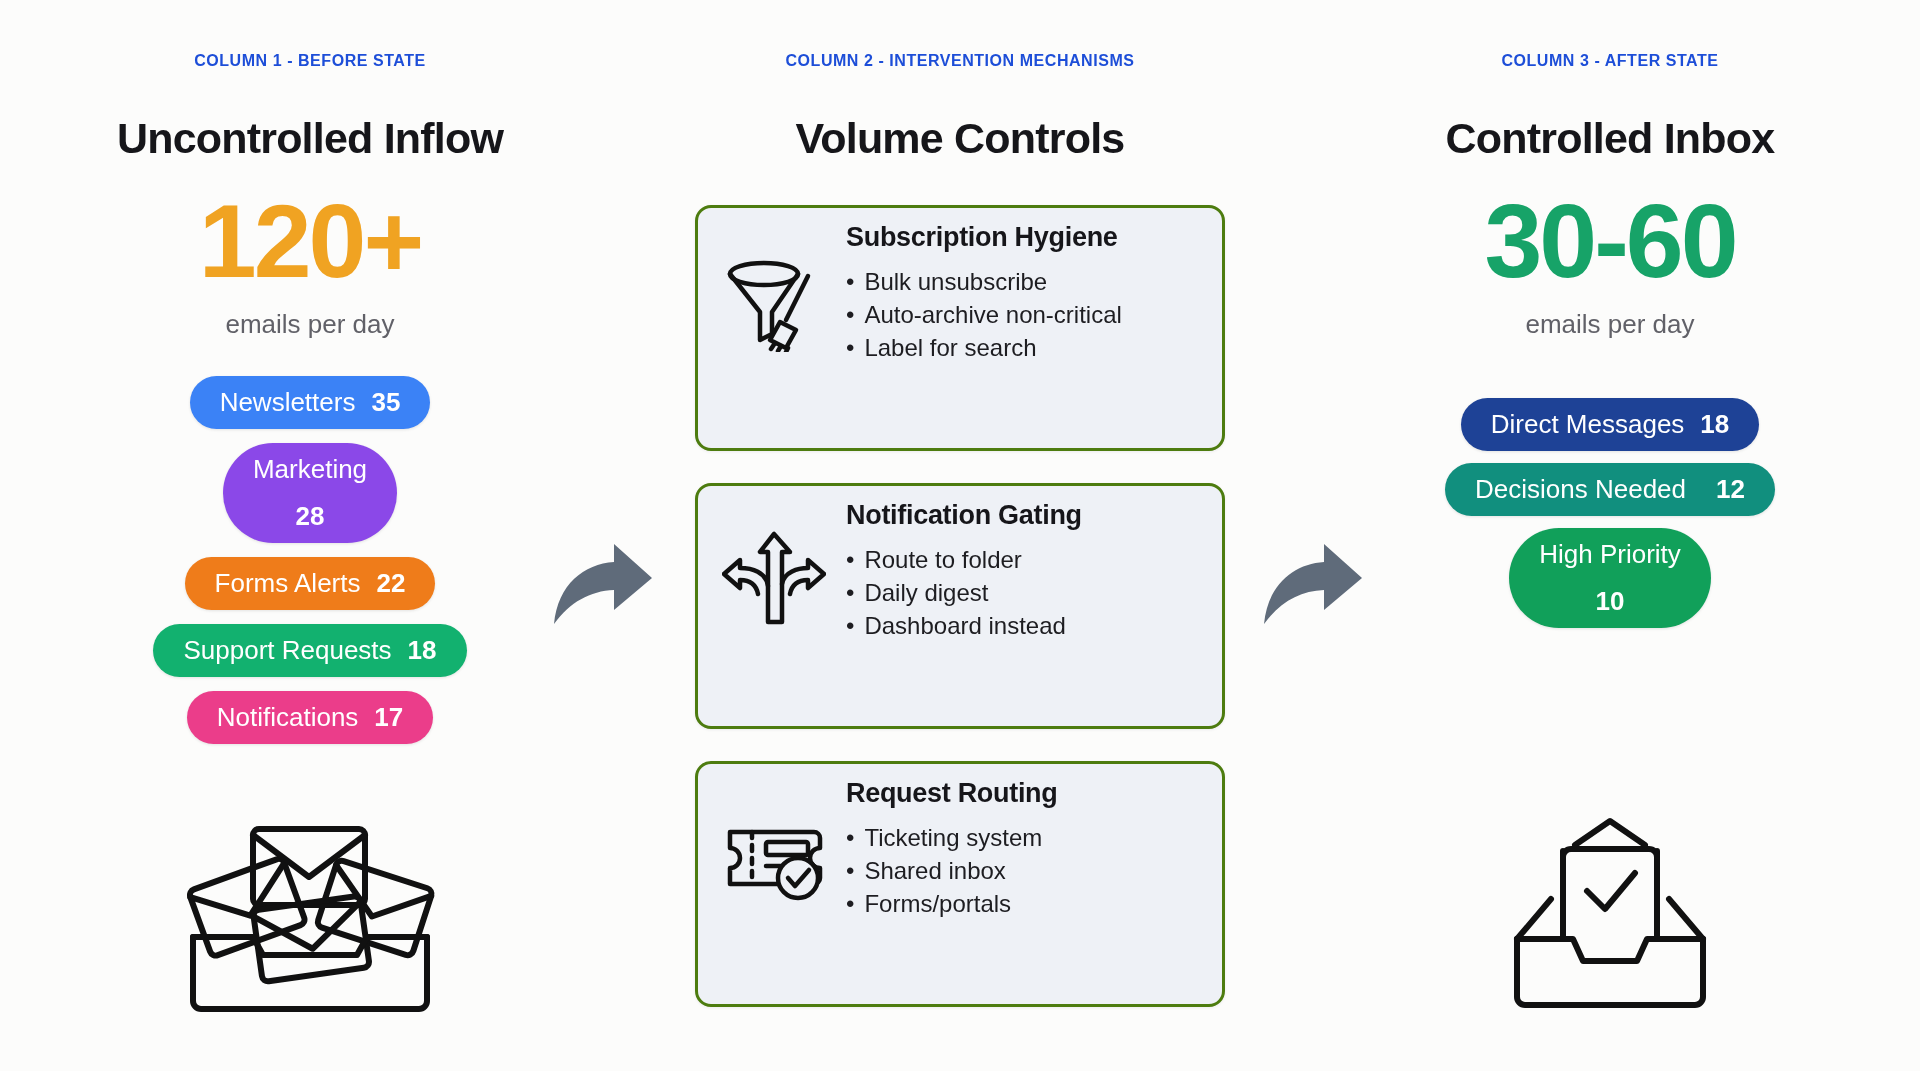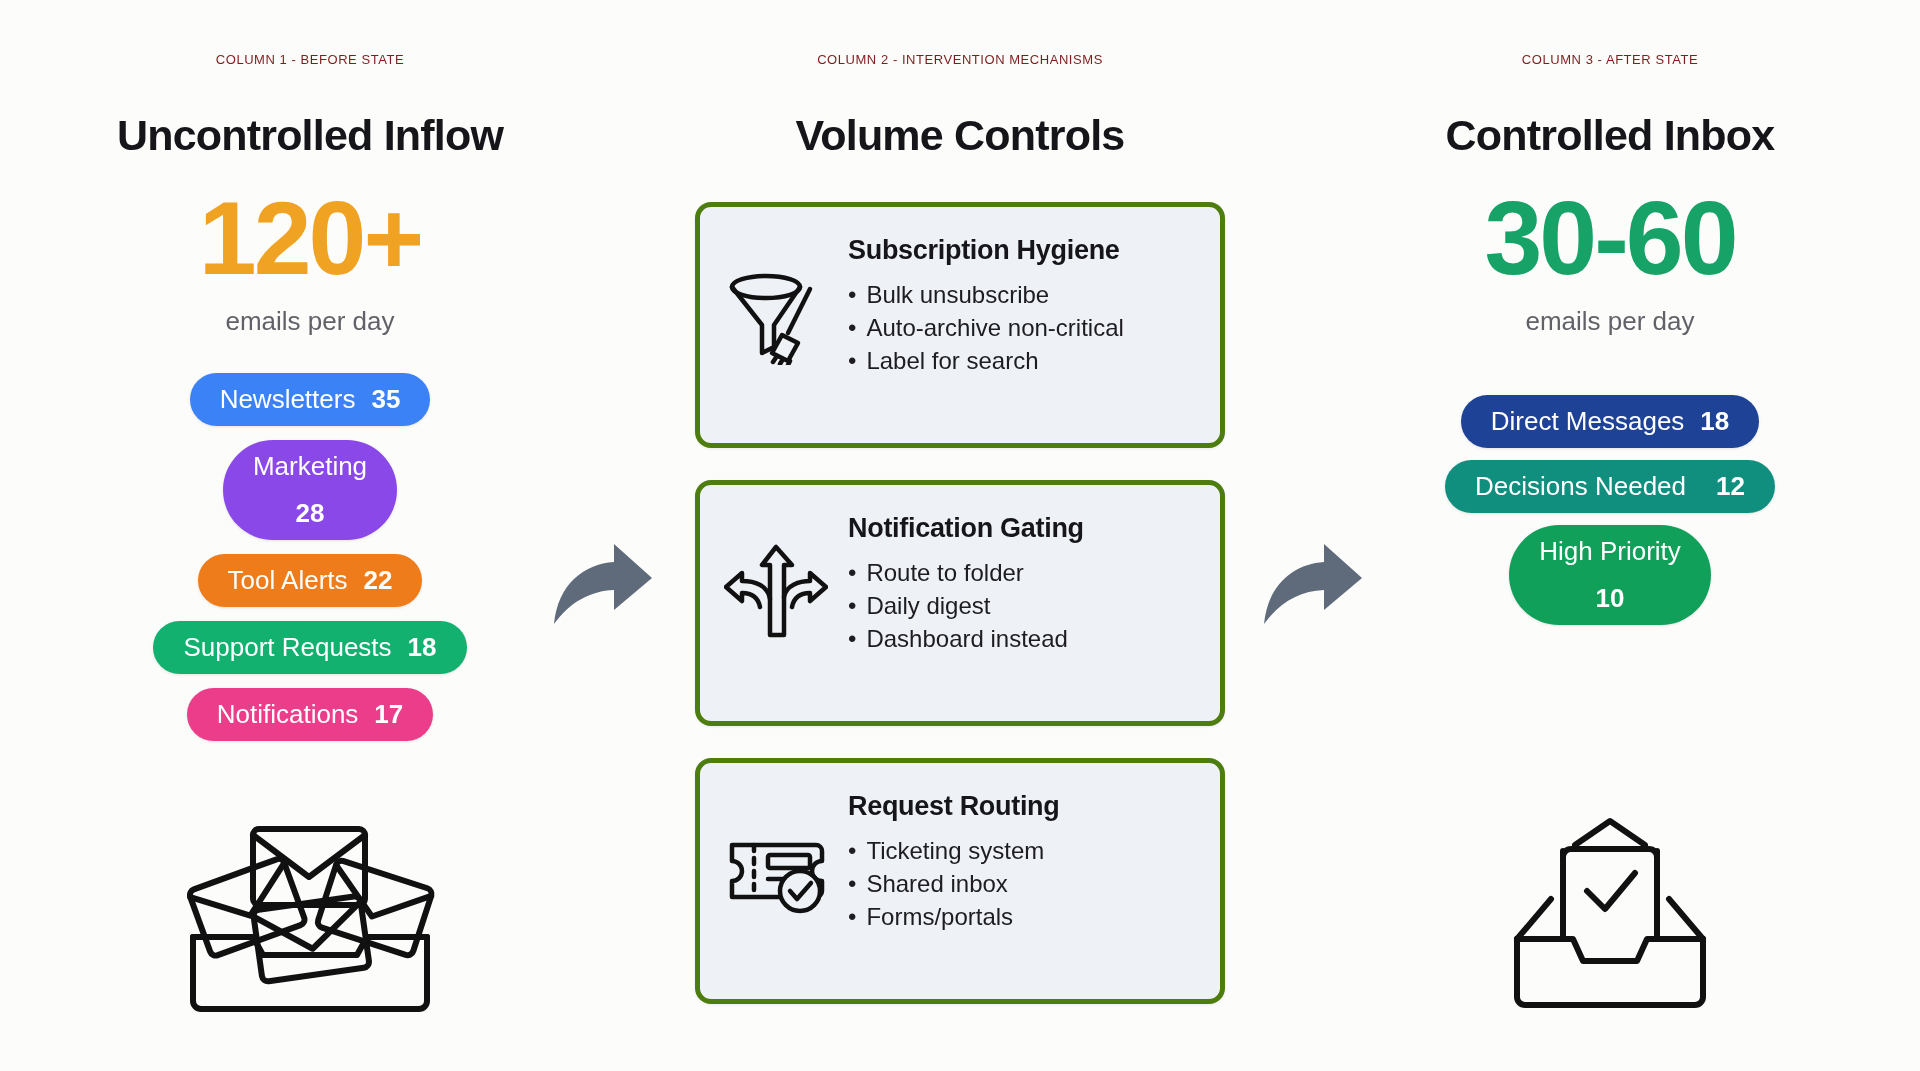--- a/index.html
+++ b/index.html
@@ -27,24 +27,24 @@
     display: flex;
     flex-direction: column;
     align-items: center;
   }
   .col1 { left: 60px;  width: 500px; }
   .col2 { left: 640px; width: 640px; }
   .col3 { left: 1360px; width: 500px; }
 
   .col-eyebrow {
     margin-top: 52px;
-    font-size: 13px;
-    font-weight: 400;
+    font-size: 16px;
+    font-weight: 700;
     letter-spacing: 0.55px;
-    color: #7f1d1d;
+    color: #1d4ed8;
     text-transform: uppercase;
     white-space: nowrap;
   }
 
   .col-title {
     margin-top: 44px;
     font-size: 43px;
     font-weight: 700;
     letter-spacing: -0.8px;
     color: #16161a;
@@ -98,23 +98,23 @@
   .cards {
     margin-top: 42px;
     display: flex;
     flex-direction: column;
     gap: 32px;
     width: 530px;
   }
 
   .card {
     background: #eef1f6;
-    border: 5px solid #4d7c0f;
+    border: 3px solid #4d7c0f;
     border-radius: 16px;
-    padding: 22px 26px 24px 22px;
+    padding: 8px 26px 24px 22px;
     display: flex;
     align-items: flex-start;
     gap: 18px;
     box-shadow: 0 1px 3px rgba(22,30,52,0.07);
     min-height: 246px;
   }
   .card-icon {
     flex: 0 0 auto;
     width: 108px;
     height: 108px;
@@ -170,21 +170,21 @@
     <div class="pill-stack">
       <div class="pill" style="background:#3b82f6;">
         <span>Newsletters</span>
         <span class="pill-val">35</span>
       </div>
       <div class="pill" style="background:#8b48e8;flex-direction:column;">
         <span>Marketing</span>
         <span class="pill-val">28</span>
       </div>
       <div class="pill" style="background:#ef7c1a;">
-        <span>Tool Alerts</span>
+        <span>Forms Alerts</span>
         <span class="pill-val">22</span>
       </div>
       <div class="pill" style="background:#12b16f;">
         <span>Support Requests</span>
         <span class="pill-val">18</span>
       </div>
       <div class="pill" style="background:#eb3d8a;">
         <span>Notifications</span>
         <span class="pill-val">17</span>
       </div>

